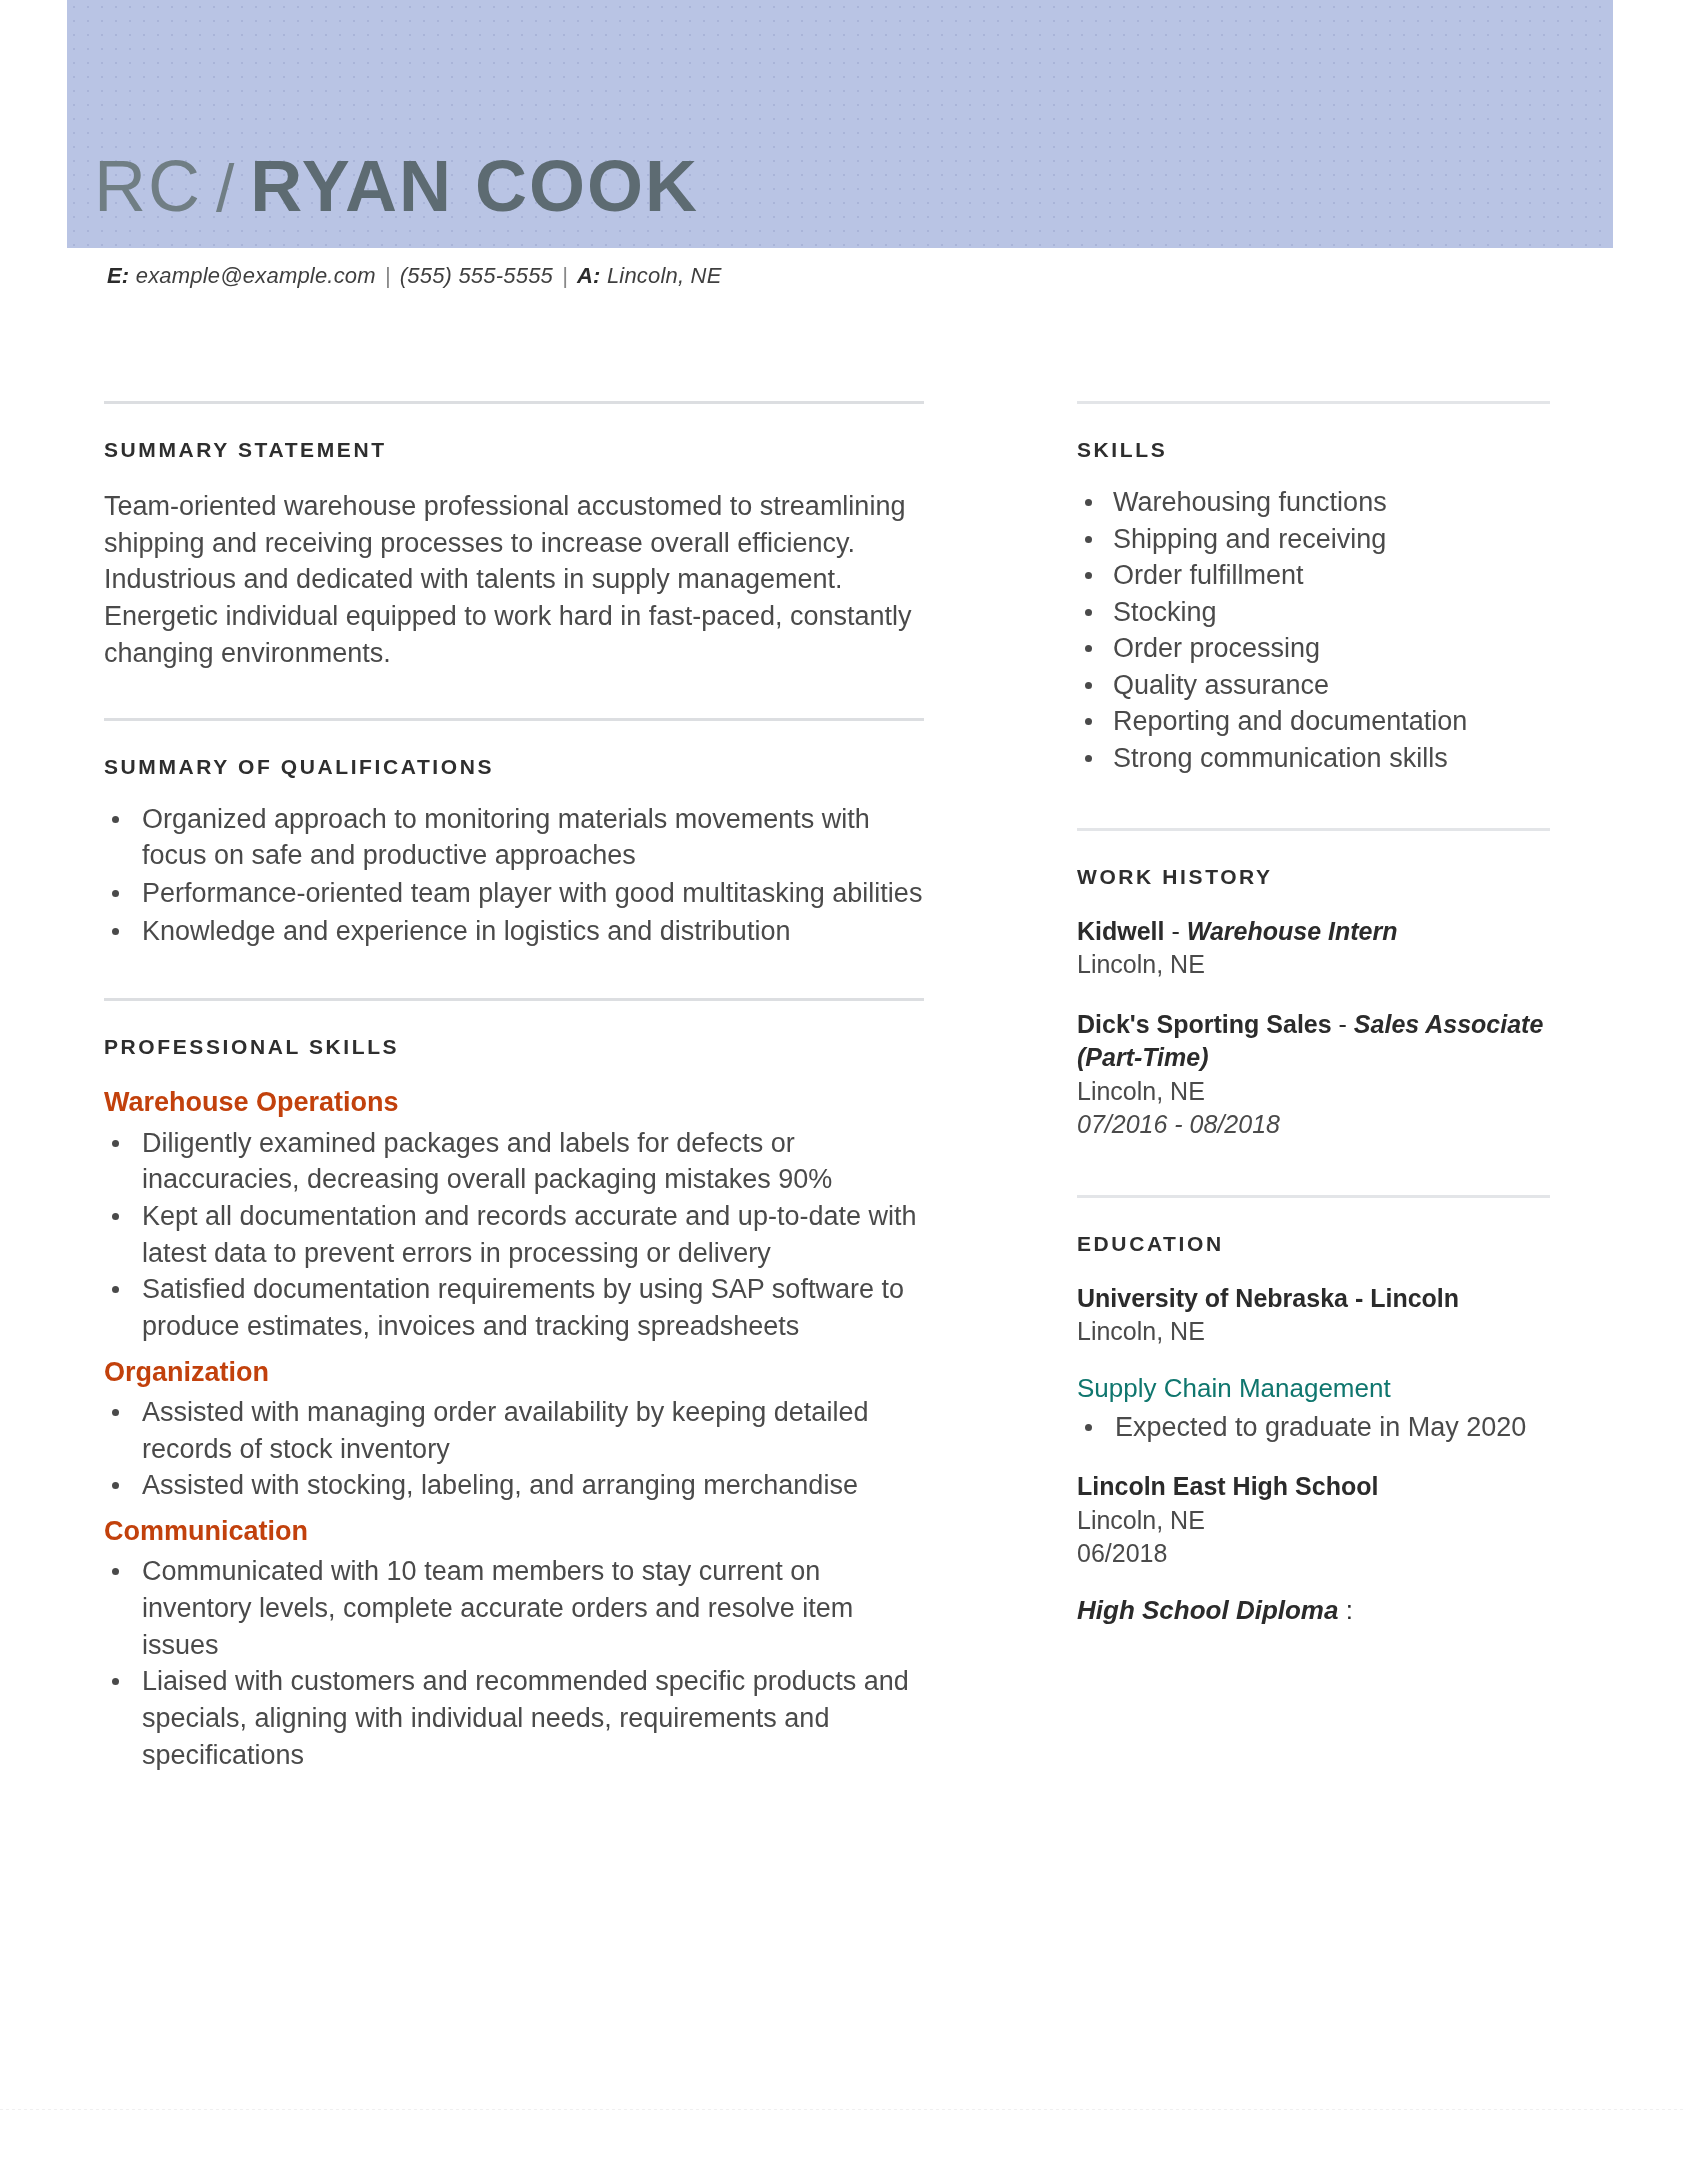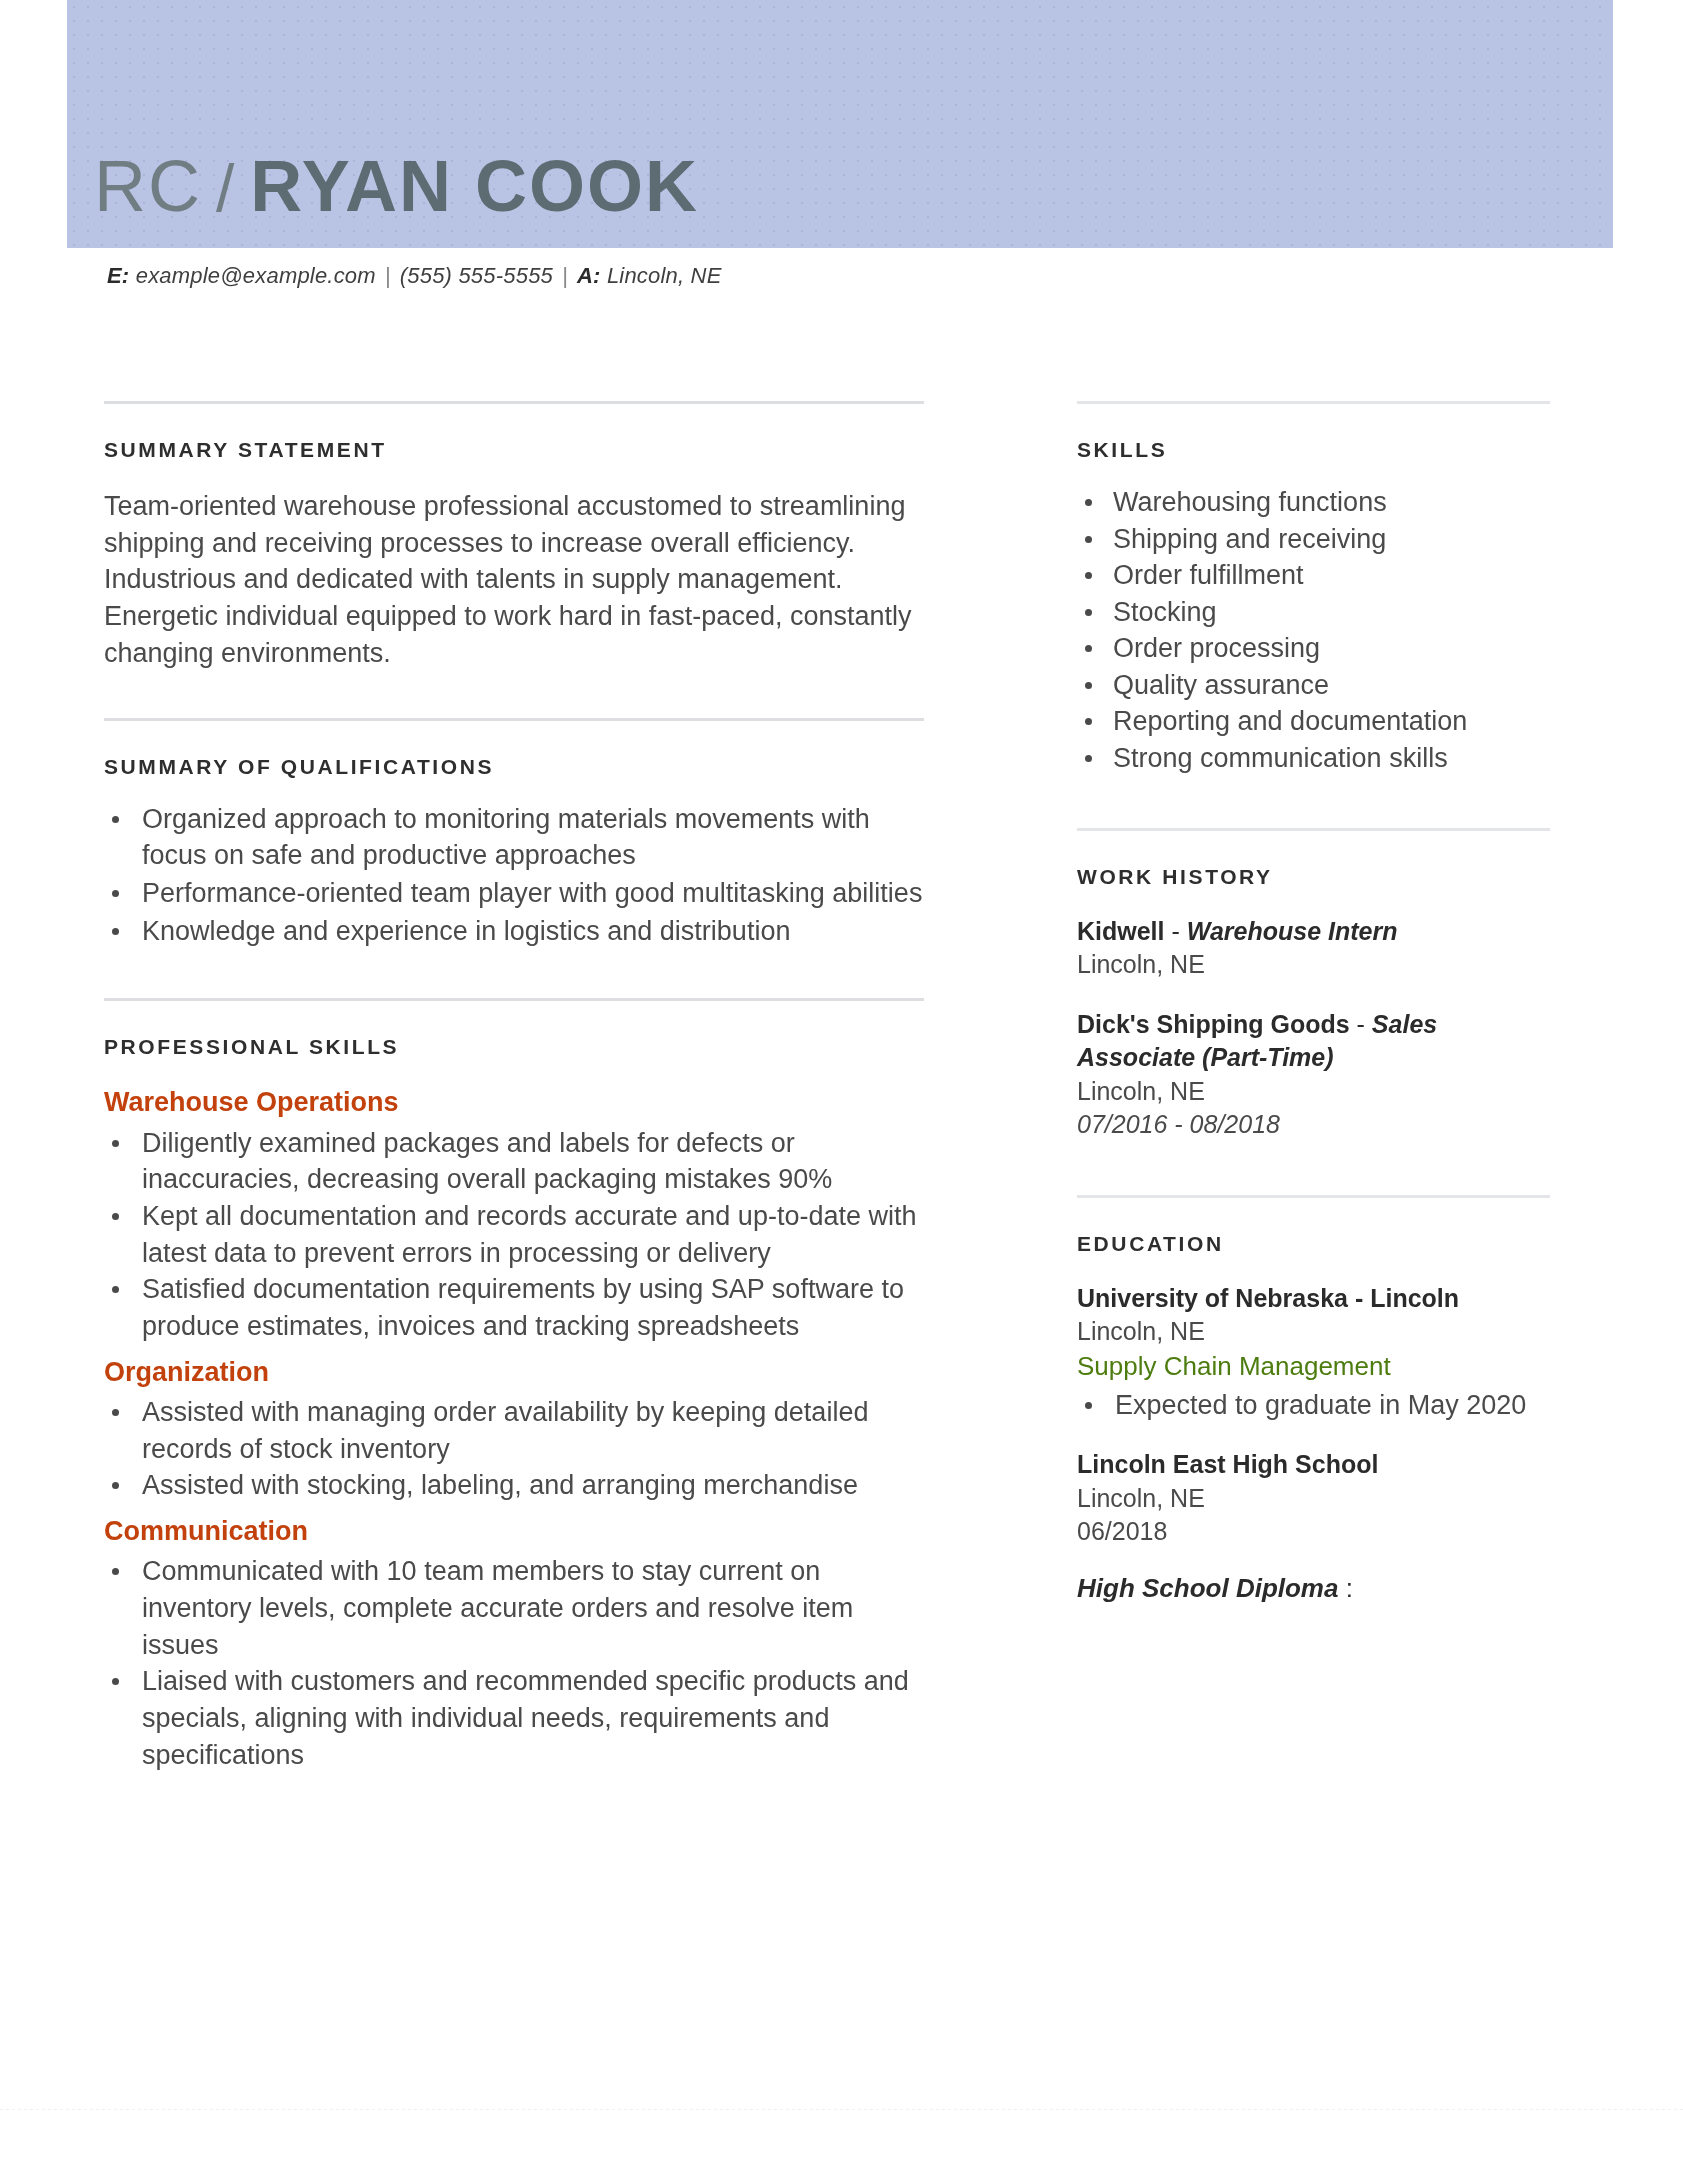--- a/index.html
+++ b/index.html
@@ -183,21 +183,22 @@
   }
   .entry-date {
     font-size: 25px;
     line-height: 1.34;
     color: #4a4a4a;
     font-style: italic;
   }
   .entry-program {
     font-size: 26px;
     line-height: 1.34;
-    color: #4d7c0f;
+    color: #0f766e;
+    margin-top: 22px;
   }
   .diploma {
     font-size: 26px;
     color: #2b2b2b;
     margin-top: 24px;
   }
   .diploma .dg { font-weight: bold; font-style: italic; }
   .diploma .colon { font-weight: normal; font-style: normal; }
 
   
@@ -286,21 +287,21 @@
     <div style="height:51px"></div>
     <div class="rule short"></div>
     <div class="sec-title">WORK HISTORY</div>
 
     <div class="entry">
       <div class="entry-title"><span>Kidwell</span><span class="dash"> - </span><span class="role">Warehouse Intern</span></div>
       <div class="entry-loc">Lincoln, NE</div>
     </div>
 
     <div class="entry">
-      <div class="entry-title"><span>Dick's Shipping Goods</span><span class="dash"> - </span><span class="role">Sales Associate (Part-Time)</span></div>
+      <div class="entry-title"><span>Dick's Sporting Sales</span><span class="dash"> - </span><span class="role">Sales Associate (Part-Time)</span></div>
       <div class="entry-loc">Lincoln, NE</div>
       <div class="entry-date">07/2016 - 08/2018</div>
     </div>
 
     <div style="height:53px"></div>
     <div class="rule short"></div>
     <div class="sec-title">EDUCATION</div>
 
     <div class="entry">
       <div class="entry-title">University of Nebraska - Lincoln</div>

